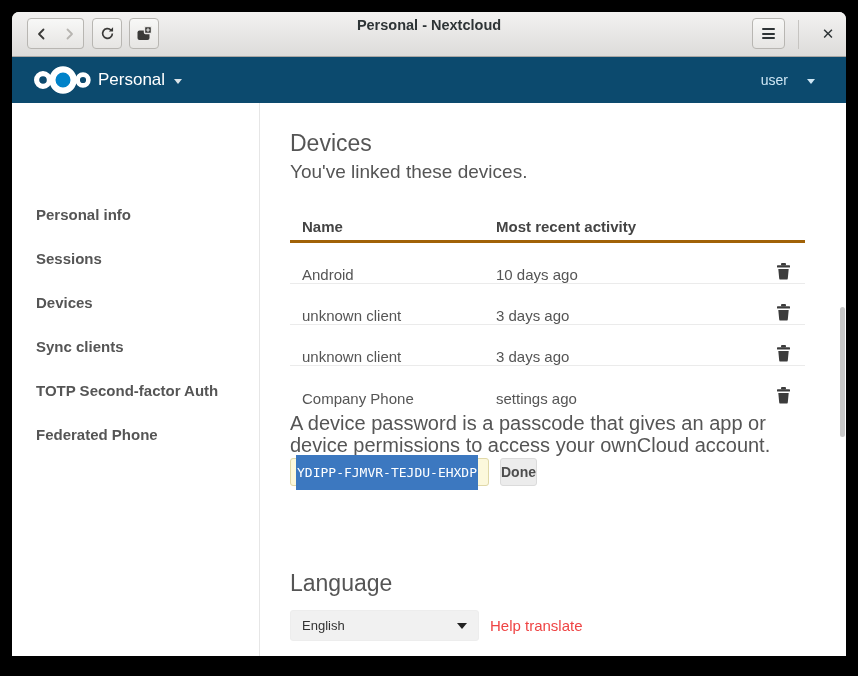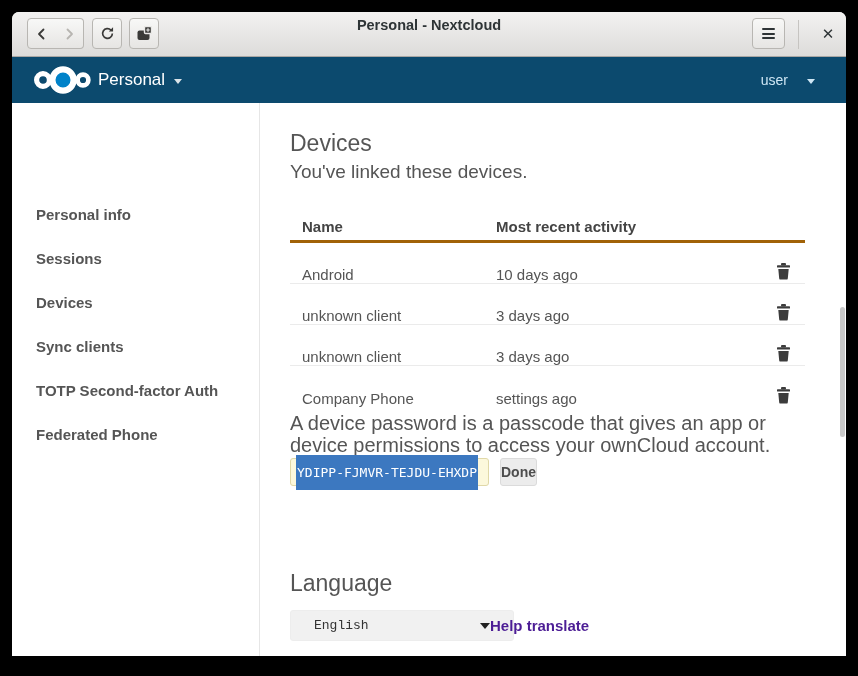--- a/index.html
+++ b/index.html
@@ -73,28 +73,28 @@
               background:#fcf8dc; border:1px solid #e0d8a8; border-radius:3px;
               display:flex; align-items:center; padding:0 5px;
               font-family:"DejaVu Sans Mono","Liberation Mono",monospace; font-size:13px; }
   .pw-field span { background:#3c78c0; color:#fff; padding:10px 1px; }
   .done-btn { position:absolute; left:239px; top:355px; height:28px; padding:0 0;
               background:#ececec; border:1px solid #dbdbdb; border-radius:3px;
               font-size:14px; font-weight:bold; color:#4d4d4d;
               display:flex; align-items:center; }
 
   .lang-title { left:29px; top:467px; }
-  .lang-select { position:absolute; left:29px; top:507px; width:224px; height:31px;
+  .lang-select { position:absolute; left:29px; top:507px; width:189px; height:31px;
                  background:#f1f1f1; border:1px solid #ededed; border-radius:3px;
-                 display:flex; align-items:center; padding:0 23px;
-                 font-size:13px; color:#333;font-family:Liberation Mono, monospace; }
+                 display:flex; align-items:center; padding:0 11px;
+                 font-size:13px; color:#333; }
   .sel-caret { margin-left:auto; width:0; height:0; border-left:5px solid transparent;
                border-right:5px solid transparent; border-top:6px solid #222; }
   .help-translate { position:absolute; left:229px; top:507px; height:31px; display:flex;
-                    align-items:center; font-size:15px; color:#4c1d95;font-weight:bold; }
+                    align-items:center; font-size:15px; color:#ef4444; }
 
   .scrollbar { position:absolute; right:1px; top:295px; width:5px; height:130px;
                background:#c9c9c9; border-radius:3px; }
 </style>
 </head>
 <body>
 
 <div class="window">
 
   <div class="titlebar">

